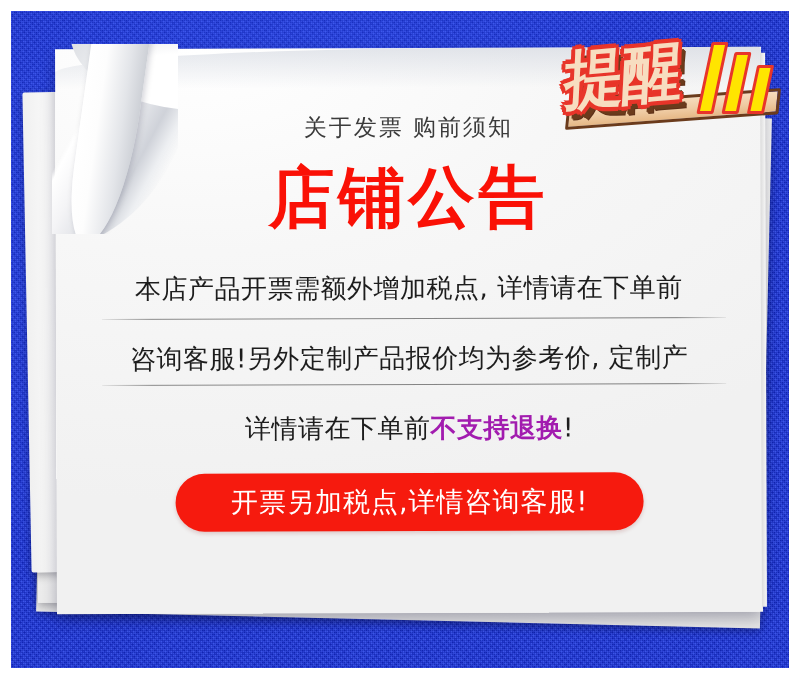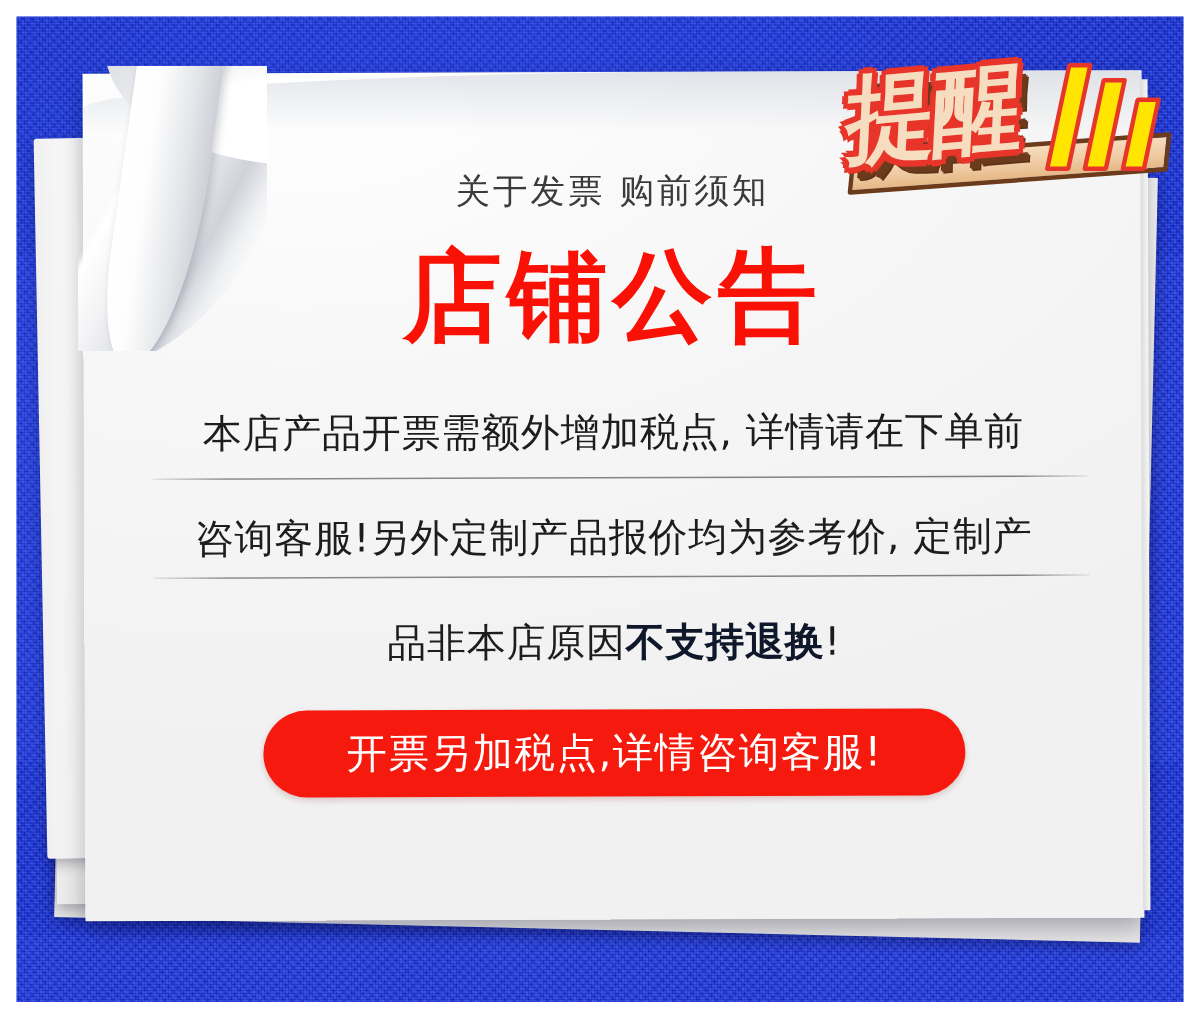--- a/index.html
+++ b/index.html
@@ -181,21 +181,21 @@
     position:absolute; left:0; width:100%;
     text-align:center;
     font-size:26px; color:#1d1d1d;
     letter-spacing:.5px;
     font-family:"DejaVu Sans","Liberation Sans",sans-serif;
     white-space:nowrap;
   }
   #line-1{ top:223px; }
   #line-2{ top:293px; }
   #line-3{ top:363px; }
-  .hl-red{ color:#0f172a; font-weight:bold; }
+  .hl-red{ color:#a21caf; font-weight:bold; }
   .divider{
     position:absolute; left:46px; width:624px; height:1px;
     background:linear-gradient(90deg, rgba(140,140,140,.15), #8b8b8b 8%, #7f7f7f 92%, rgba(140,140,140,.15));
   }
   #divider-1{ top:270px; }
   #divider-2{ top:336px; }
 
   #cta-button{
     position:absolute; left:119px; top:425px;
     width:468px; height:58px;
@@ -246,19 +246,19 @@
 
     <div id="title">店铺公告</div>
 
     <div class="body-line" id="line-1">本店产品开票需额外增加税点, 详情请在下单前</div>
     <div class="divider" id="divider-1"></div>
 
     <div class="body-line" id="line-2">咨询客服!另外定制产品报价均为参考价, 定制产</div>
     <div class="divider" id="divider-2"></div>
 
     <div class="body-line" id="line-3">
-      <span>品非本店原因</span><span class="hl-red">不支持退换</span><span>!</span>
+      <span>详情请在下单前</span><span class="hl-red">不支持退换</span><span>!</span>
     </div>
 
     <button id="cta-button">开票另加税点,详情咨询客服!</button>
   </div>
 
 </div>
 
 </body></html>

